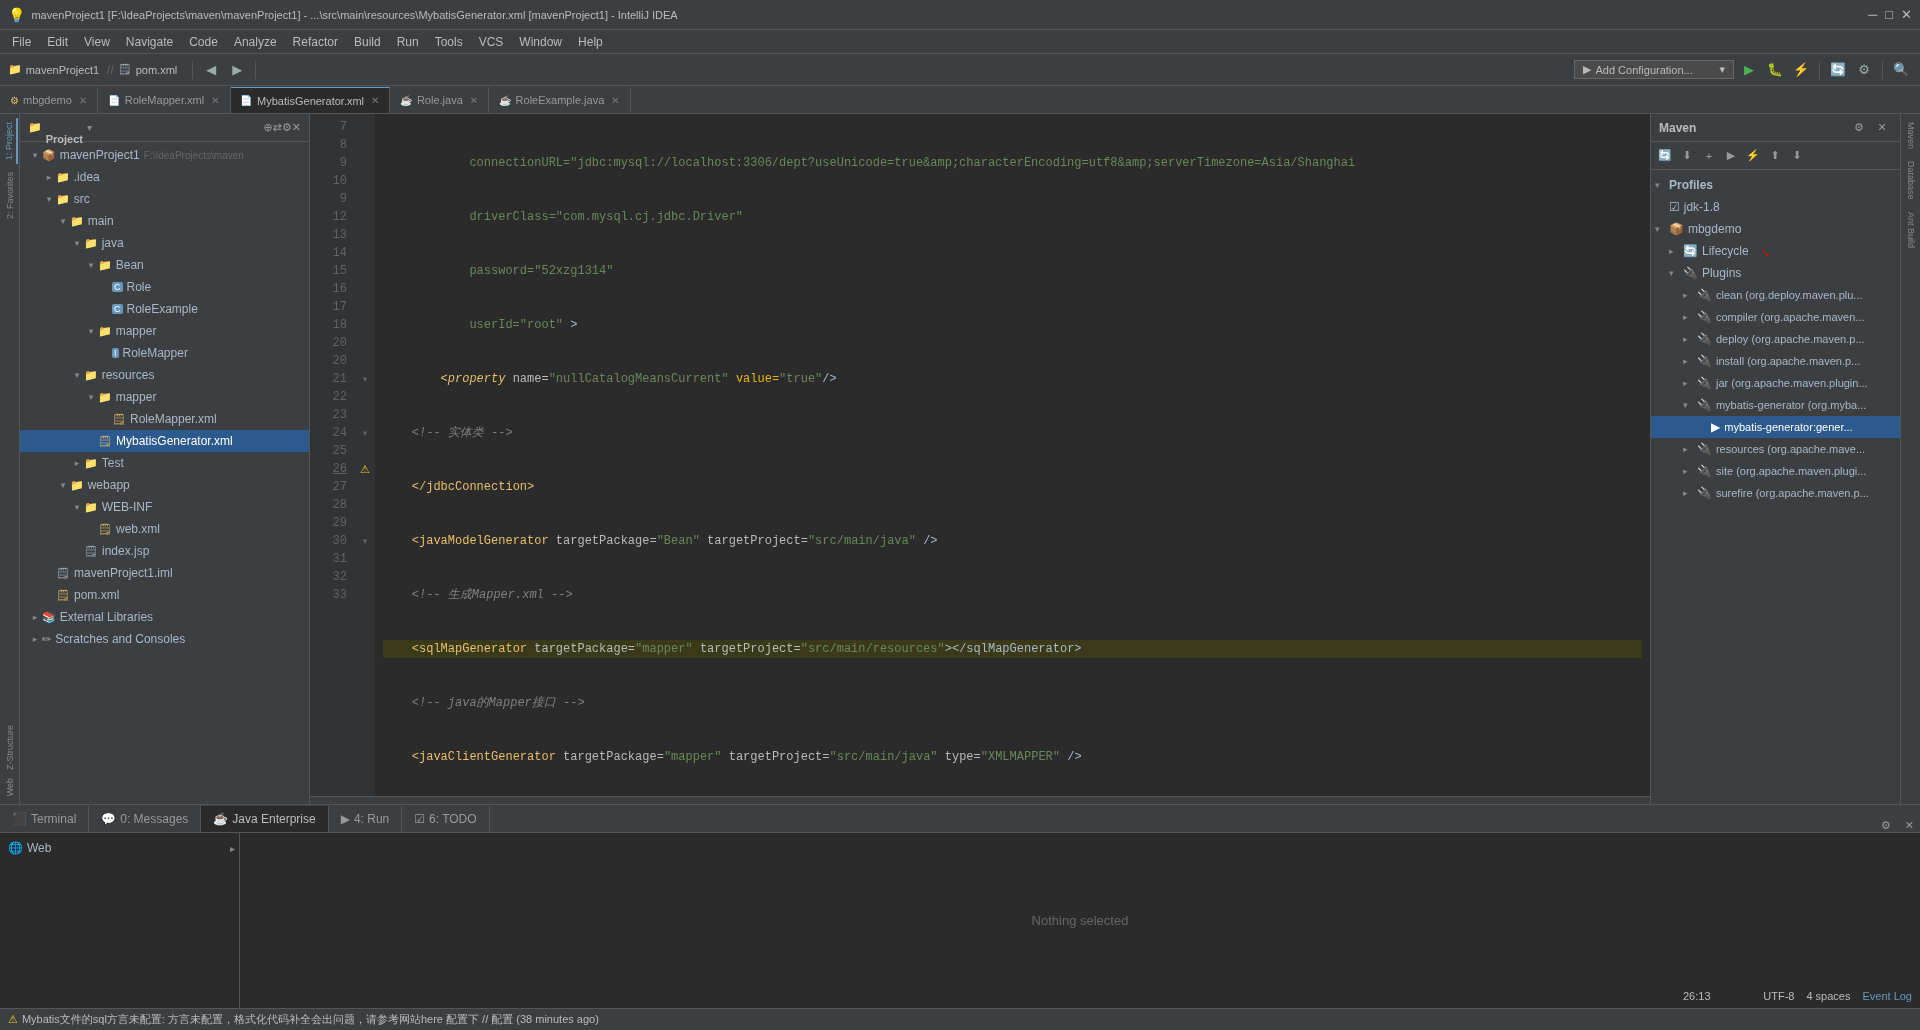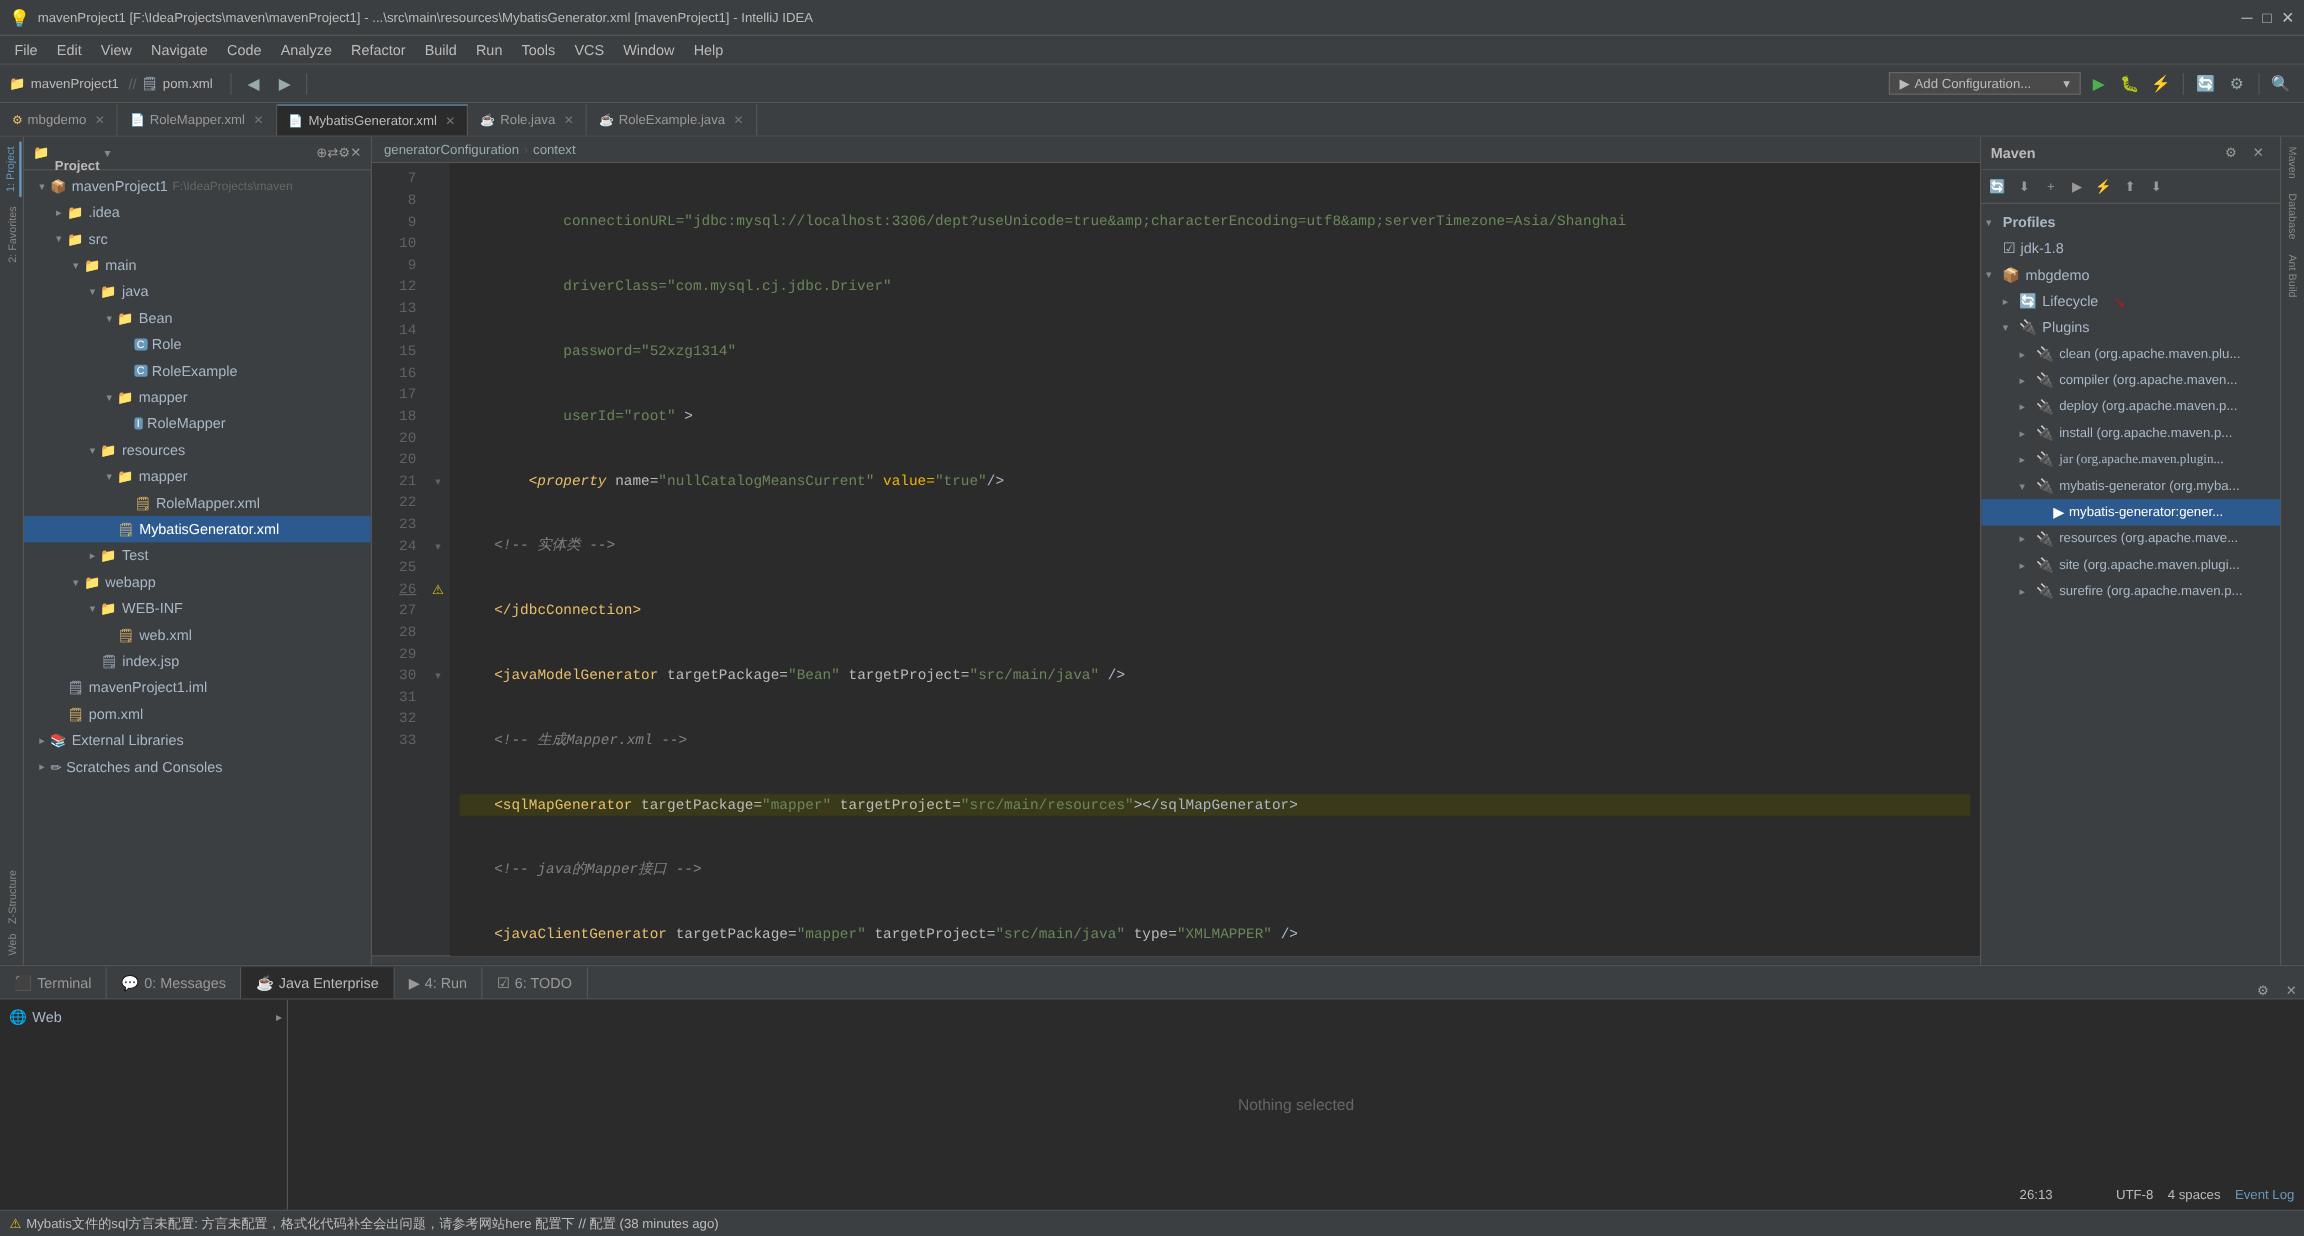--- a/index.html
+++ b/index.html
@@ -350,25 +350,20 @@
         <span class="indent" style="width:4px;"></span>
         <span class="arrow">▸</span>
         <span class="icon">✏</span>
         <span class="name">Scratches and Consoles</span>
       </div>
     </div>
   </div>
 
   <div id="editor-area">
 
-    <div id="breadcrumb">
-      <span>generatorConfiguration</span>
-      <span class="sep"> › </span>
-      <span>context</span>
-    </div>
 
     <div id="code-editor" style="display:flex; flex:1; overflow:hidden;">
 
       <div id="line-numbers">
         <div style="height:18px; line-height:18px;">7</div>
         <div style="height:18px; line-height:18px;">8</div>
         <div style="height:18px; line-height:18px;">9</div>
         <div style="height:18px; line-height:18px;">10</div>
         <div style="height:18px; line-height:18px;">9</div>
         <div style="height:18px; line-height:18px;">12</div>
@@ -510,21 +505,21 @@
         <span class="indent" style="width:14px;"></span>
         <span class="arrow">▾</span>
         <span style="margin-right:4px;">🔌</span>
         <span>Plugins</span>
       </div>
 
       <div class="maven-item">
         <span class="indent" style="width:28px;"></span>
         <span class="arrow">▸</span>
         <span style="margin-right:4px;">🔌</span>
-        <span style="font-size:11px;">clean (org.apache.maven.plu...</span>
+        <span style="font-size:11px;">clean (org.deploy.maven.plu...</span>
       </div>
       <div class="maven-item">
         <span class="indent" style="width:28px;"></span>
         <span class="arrow">▸</span>
         <span style="margin-right:4px;">🔌</span>
         <span style="font-size:11px;">compiler (org.apache.maven...</span>
       </div>
       <div class="maven-item">
         <span class="indent" style="width:28px;"></span>
         <span class="arrow">▸</span>
@@ -534,21 +529,21 @@
       <div class="maven-item">
         <span class="indent" style="width:28px;"></span>
         <span class="arrow">▸</span>
         <span style="margin-right:4px;">🔌</span>
         <span style="font-size:11px;">install (org.apache.maven.p...</span>
       </div>
       <div class="maven-item">
         <span class="indent" style="width:28px;"></span>
         <span class="arrow">▸</span>
         <span style="margin-right:4px;">🔌</span>
-        <span style="font-size:11px;font-family:Liberation Serif, serif;">jar (org.apache.maven.plugin...</span>
+        <span style="font-size:11px;">jar (org.apache.maven.plugin...</span>
       </div>
 
       <div class="maven-item">
         <span class="indent" style="width:28px;"></span>
         <span class="arrow">▾</span>
         <span style="margin-right:4px;">🔌</span>
         <span style="font-size:11px;">mybatis-generator (org.myba...</span>
       </div>
 
       <div class="maven-item selected">

